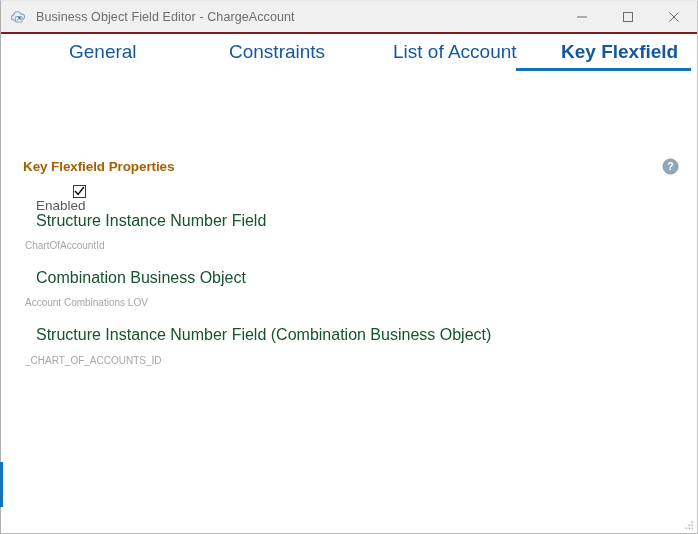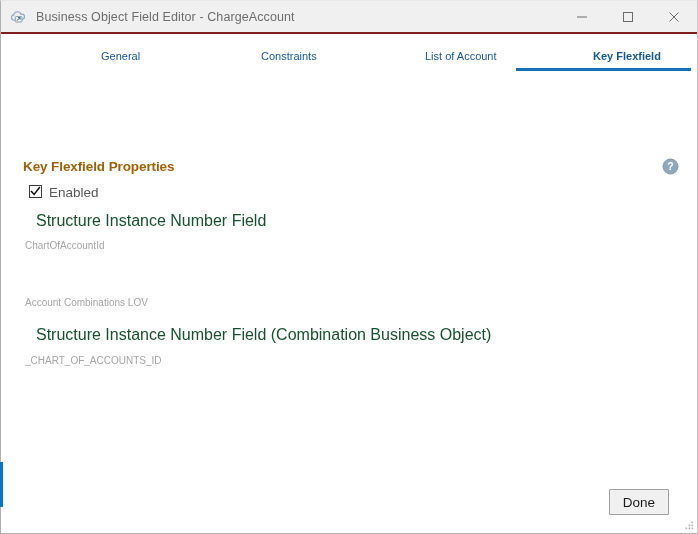--- a/index.html
+++ b/index.html
@@ -74,26 +74,25 @@
   .tabstrip {
     height: 41px;
     min-height: 41px;
     position: relative;
     display: flex;
     align-items: flex-start;
     background: #ffffff;
   }
   .tab {
     position: absolute;
-    top: 16px;
-    font-size: 11px;
+    top: 7px;
+    font-size: 19px;
     color: #13589e;
     white-space: nowrap;
     padding-bottom: 2px;
-    margin-left: 32px;
   }
   .tab.t0 { left: 68px; }
   .tab.t1 { left: 228px; }
   .tab.t2 { left: 392px; }
   .tab.t3 { left: 560px; font-weight: bold; }
   .tab-underline {
     position: absolute;
     left: 515px;
     width: 175px;
     top: 34px;
@@ -121,21 +120,22 @@
     font-size: 13.5px;
     color: #a16207;
     font-weight: 600;
     letter-spacing: -0.1px;
   }
   .checkbox-row {
     position: absolute;
     left: 28px;
     top: 110px;
     display: flex;
-    align-items: flex-start;
+    align-items: flex-end;
+    flex-direction: column;
   }
   .checkbox {
     width: 13px;
     height: 13px;
     border: 1px solid #3a3a3a;
     background: #ffffff;
     box-sizing: border-box;
     display: flex;
     align-items: center;
     justify-content: center;
@@ -266,30 +266,30 @@
         <svg width="11" height="11" viewBox="0 0 11 11">
           <path d="M1.5 5.6 L4.1 8.4 L9.4 1.6" fill="none" stroke="#111111" stroke-width="1.5" stroke-linecap="square" stroke-linejoin="miter"></path>
         </svg>
       </span>
       <span class="checkbox-label">Enabled</span>
     </div>
 
     <div class="field-label row-l1">Structure Instance Number Field</div>
     <div class="field-value row-v1">ChartOfAccountId</div>
 
+    <div class="field-label row-l2">Combination Business Object</div>
     <div class="field-value row-v2">Account Combinations LOV</div>
 
     <div class="field-label row-l3">Structure Instance Number Field (Combination Business Object)</div>
     <div class="field-value row-v3">_CHART_OF_ACCOUNTS_ID</div>
 
     <div class="scroll-indicator"></div>
   </div>
 
   <div class="footer">
-    <button class="done-button">Done</button>
     <svg class="resize-grip" viewBox="0 0 14 14">
       <g fill="#b4b4b4">
         <rect x="10.5" y="3.5" width="1.6" height="1.6"></rect>
         <rect x="7.5" y="6.5" width="1.6" height="1.6"></rect>
         <rect x="10.5" y="6.5" width="1.6" height="1.6"></rect>
         <rect x="4.5" y="9.5" width="1.6" height="1.6"></rect>
         <rect x="7.5" y="9.5" width="1.6" height="1.6"></rect>
         <rect x="10.5" y="9.5" width="1.6" height="1.6"></rect>
       </g>
     </svg>

